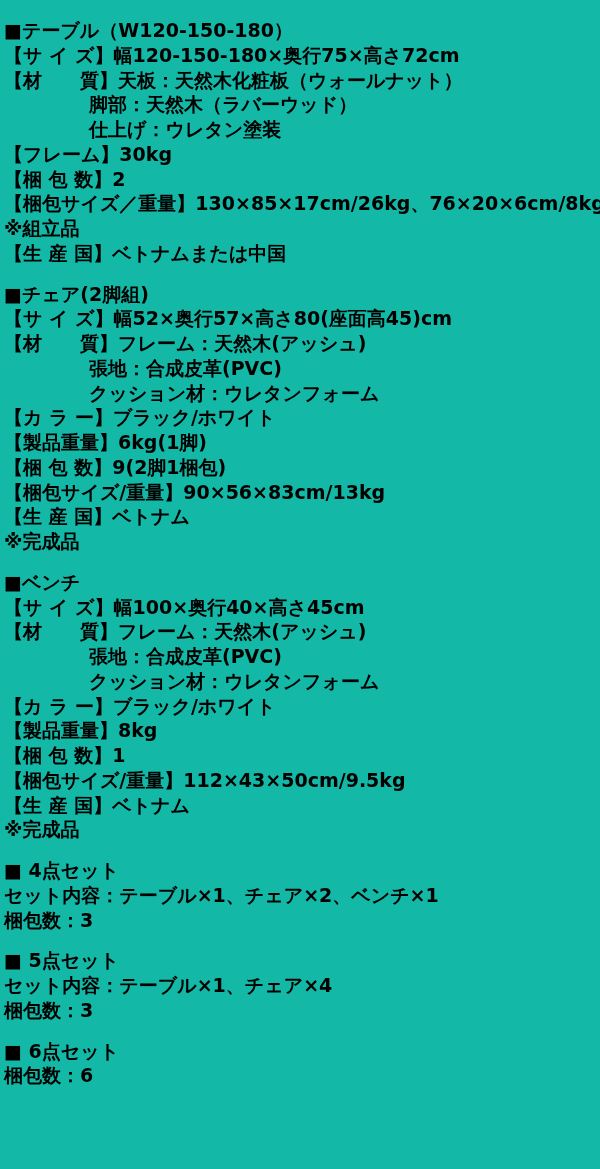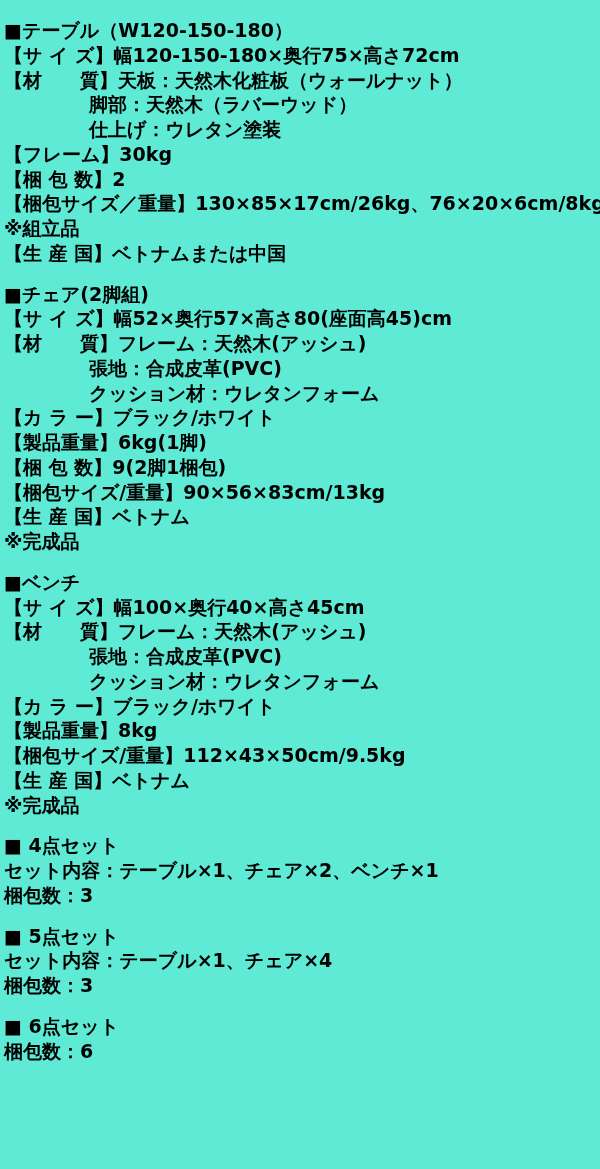--- a/index.html
+++ b/index.html
@@ -12,21 +12,21 @@
     height: 1169px;
     overflow: hidden;
     font-family: "DejaVu Sans", sans-serif;
     color: #000000;
   }
   .sheet {
     box-sizing: border-box;
     width: 600px;
     height: 1169px;
     padding: 18px 6px 10px 4px;
-    background: #5eead4;
+    background: #14b8a6;
   }
   .section {
     margin: 0 0 16px 0;
   }
   .heading,
   .line {
     margin: 0;
     padding: 0;
     font-size: 19px;
     line-height: 24.75px;
@@ -71,20 +71,21 @@
   </section>
 
   <section class="section">
     <p class="heading">■ベンチ</p>
     <p class="line">【サ イ ズ】幅100×奥行40×高さ45cm</p>
     <p class="line">【材　　質】フレーム：天然木(アッシュ)</p>
     <p class="line line--indent">張地：合成皮革(PVC)</p>
     <p class="line line--indent">クッション材：ウレタンフォーム</p>
     <p class="line">【カ ラ ー】ブラック/ホワイト</p>
     <p class="line">【製品重量】8kg</p>
+    <p class="line">【梱 包 数】1</p>
     <p class="line">【梱包サイズ/重量】112×43×50cm/9.5kg</p>
     <p class="line">【生 産 国】ベトナム</p>
     <p class="line">※完成品</p>
   </section>
 
   <section class="section">
     <p class="heading">■ 4点セット</p>
     <p class="line">セット内容：テーブル×1、チェア×2、ベンチ×1</p>
     <p class="line">梱包数：3</p>
   </section>

